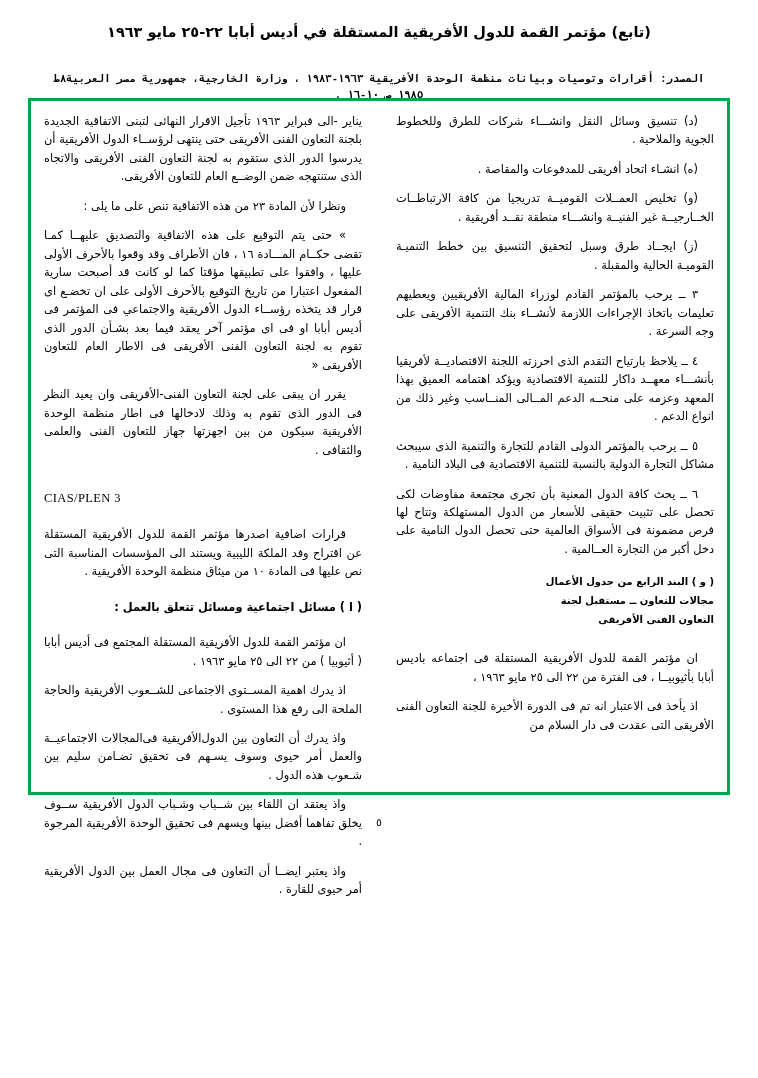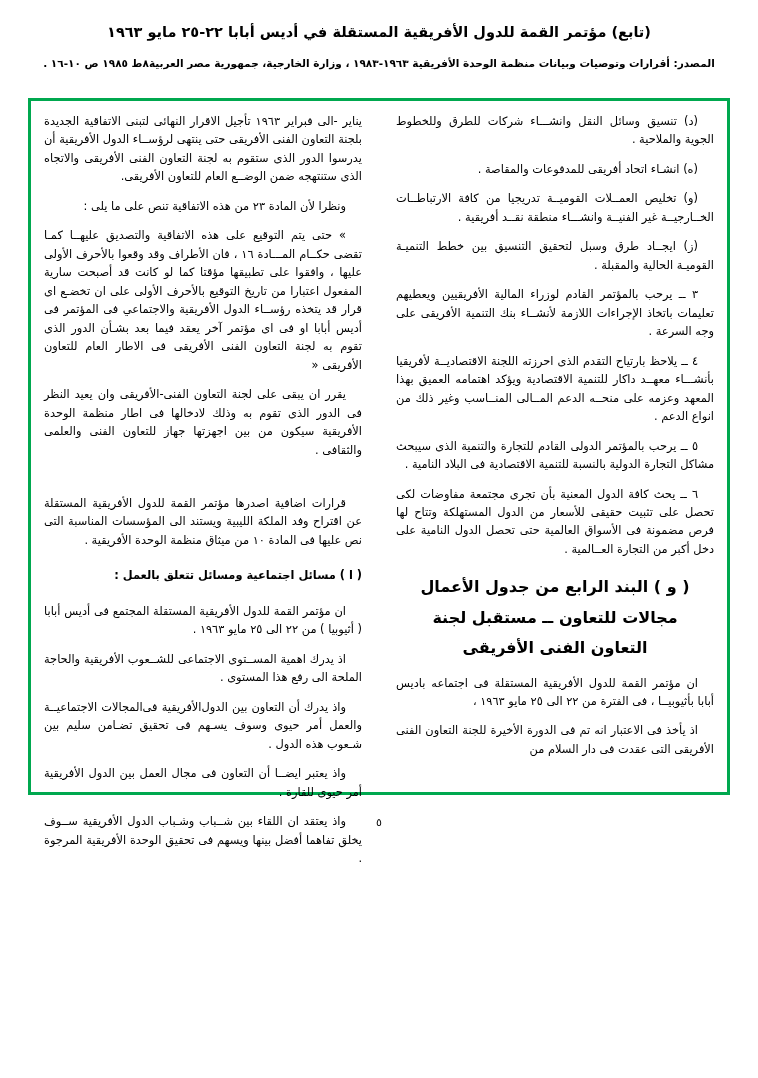--- a/index.html
+++ b/index.html
@@ -28,22 +28,23 @@
   }
   .doc-title {
     font-size: 14.5px;
     font-weight: bold;
     line-height: 1.5;
     letter-spacing: 0px;
   }
   .doc-source {
     font-size: 10.5px;
     font-weight: bold;
-    margin-top: 12px;
+    margin-top: 28px;
     line-height: 1.5;
+    font-family: Liberation Mono, monospace;
   }
   .frame {
     position: absolute;
     top: 98px;
     right: 28px;
     left: 28px;
     bottom: 52px;
     border: 3px solid #00a84f;
     box-sizing: border-box;
   }
@@ -83,25 +84,24 @@
   .para.ltr {
     direction: ltr;
     text-align: left;
     font-family: "Liberation Serif", serif;
     font-size: 12.5px;
     letter-spacing: 0.4px;
   }
   .spacer-sm { height: 6px; }
   .spacer-lg { height: 18px; }
   .heading-block {
-    text-align: center;
     font-weight: bold;
-    font-size: 16px;
+    font-size: 10px;
     line-height: 1.9;
-    margin: 14px 0 10px 0;
+    margin: 14px 0 20px 0;
   }
   .heading-block div { margin: 0; }
   .page-number {
     position: absolute;
     bottom: 18px;
     left: 0;
     right: 0;
     text-align: center;
     font-size: 11px;
   }
@@ -140,32 +140,33 @@
       <p class="para indent">اذ يأخذ فى الاعتبار انه تم فى الدورة الأخيرة للجنة التعاون الفنى الأفريقى التى عقدت فى دار السلام من</p>
     </div>
 
     <div class="col">
       <p class="para">يناير -الى فبراير ١٩٦٣ تأجيل الاقرار النهائى لتبنى الاتفاقية الجديدة بلجنة التعاون الفنى الأفريقى حتى ينتهى لرؤســاء الدول الأفريقية أن يدرسوا الدور الذى ستقوم به لجنة التعاون الفنى الأفريقى والاتجاه الذى ستنتهجه ضمن الوضــع العام للتعاون الأفريقى.</p>
       <p class="para indent">ونظرا لأن المادة ٢٣ من هذه الاتفاقية تنص على ما يلى :</p>
       <p class="para indent">» حتى يتم التوقيع على هذه الاتفاقية والتصديق عليهــا كمـا تقضى حكــام المـــادة ١٦ ، فان الأطراف وقد وقعوا بالأحرف الأولى عليها ، وافقوا على تطبيقها مؤقتا كما لو كانت قد أصبحت سارية المفعول اعتبارا من تاريخ التوقيع بالأحرف الأولى على ان تخضـع اى قرار قد يتخذه رؤســاء الدول الأفريقية والاجتماعي فى المؤتمر فى أديس أبابا او فى اى مؤتمر آخر يعقد فيما بعد بشـأن الدور الذى تقوم به لجنة التعاون الفنى الأفريقى فى الاطار العام للتعاون الأفريقى «</p>
       <p class="para indent">يقرر ان يبقى على لجنة التعاون الفنى-الأفريقى وان يعيد النظر فى الدور الذى تقوم به وذلك لادخالها فى اطار منظمة الوحدة الأفريقية سيكون من بين اجهزتها جهاز للتعاون الفنى والعلمى والثقافى .</p>
 
       <div class="spacer-lg"></div>
+      <p class="para ltr">CIAS/PLEN 3</p>
       <div class="spacer-sm"></div>
 
       <p class="para indent">قرارات اضافية اصدرها مؤتمر القمة للدول الأفريقية المستقلة عن اقتراح وفد الملكة الليبية ويستند الى المؤسسات المناسبة التى نص عليها فى المادة ١٠ من ميثاق منظمة الوحدة الأفريقية .</p>
 
       <div class="spacer-sm"></div>
       <p class="para center bold">( ا ) مسائل اجتماعية ومسائل تتعلق بالعمل :</p>
       <div class="spacer-sm"></div>
 
       <p class="para indent">ان مؤتمر القمة للدول الأفريقية المستقلة المجتمع فى أديس أبابا ( أثيوبيا ) من ٢٢ الى ٢٥ مايو ١٩٦٣ .</p>
       <p class="para indent">اذ يدرك اهمية المســتوى الاجتماعى للشــعوب الأفريقية والحاجة الملحة الى رفع هذا المستوى .</p>
       <p class="para indent">واذ يدرك أن التعاون بين الدول‌الأفريقية فى‌المجالات الاجتماعيــة والعمل أمر حيوى وسوف يسـهم فى تحقيق تضـامن سليم بين شـعوب هذه الدول .</p>
+      <p class="para indent">واذ يعتقد ان اللقاء بين شــباب وشـباب الدول الأفريقية ســوف يخلق تفاهما أفضل بينها ويسهم فى تحقيق الوحدة الأفريقية المرجوة .</p>
       <p class="para indent">واذ يعتبر ايضــا أن التعاون فى مجال العمل بين الدول الأفريقية أمر حيوى للقارة .</p>
-      <p class="para indent">واذ يعتقد ان اللقاء بين شــباب وشـباب الدول الأفريقية ســوف يخلق تفاهما أفضل بينها ويسهم فى تحقيق الوحدة الأفريقية المرجوة .</p>
     </div>
 
   </div>
 
   <div class="page-number">٥</div>
 
 </div>
 
 </body></html>

